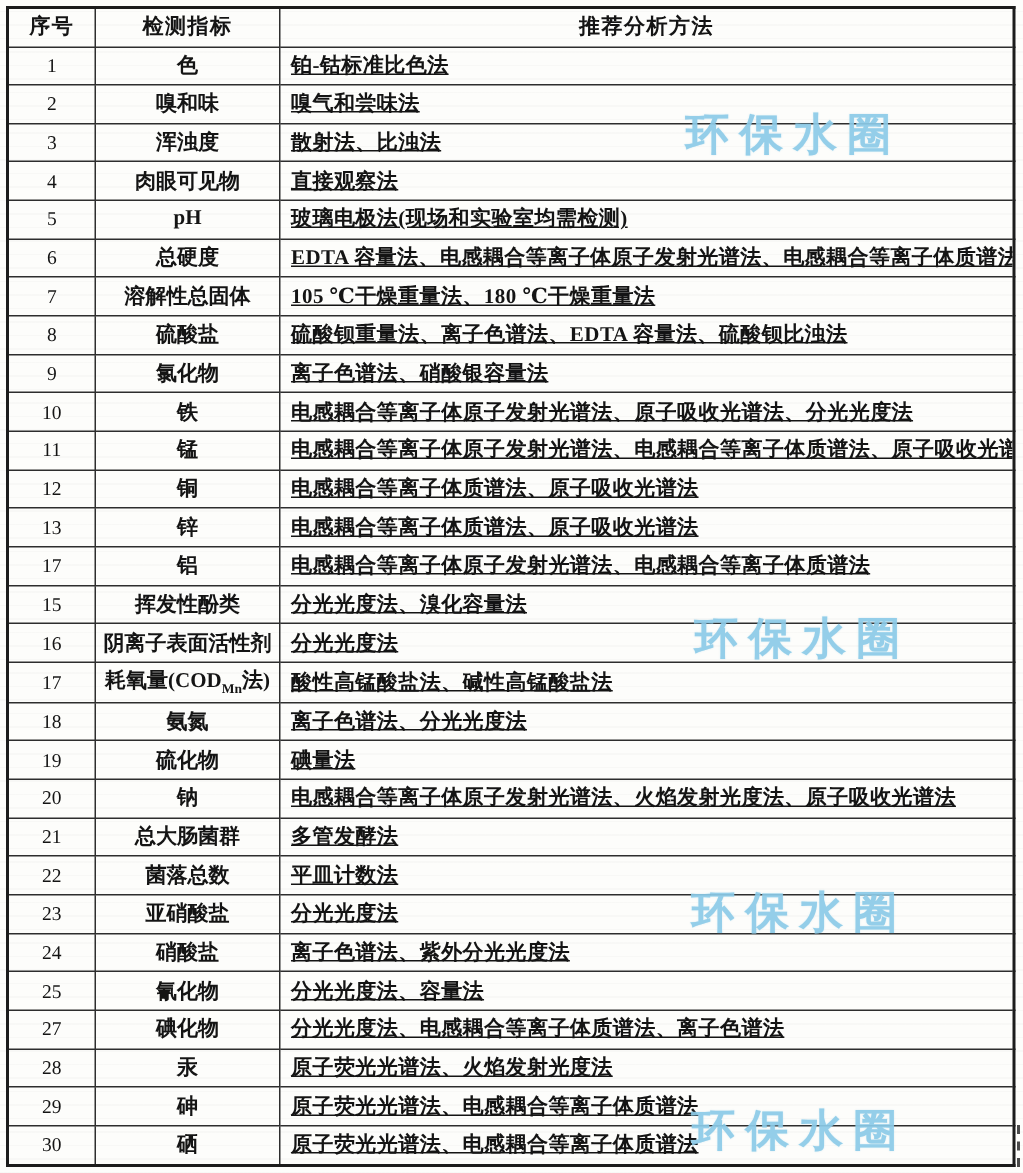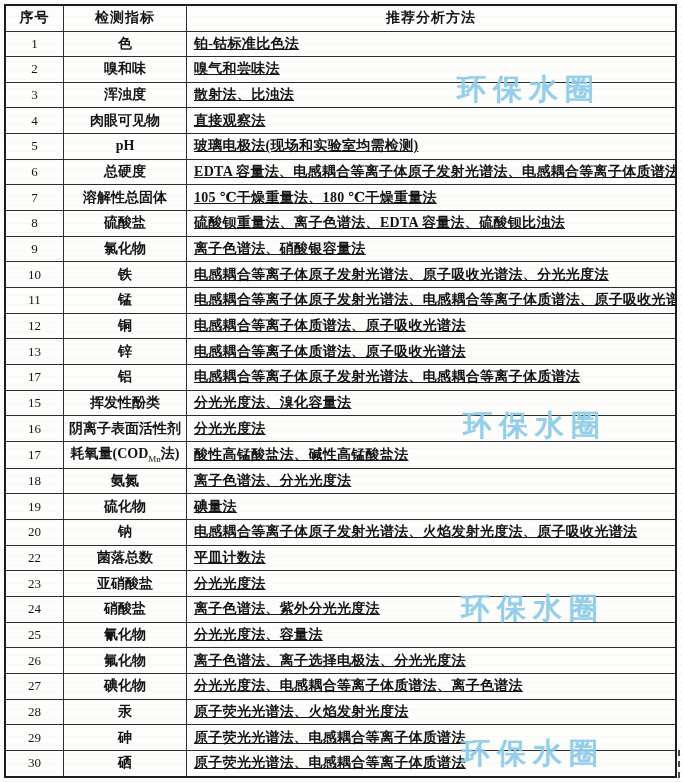--- a/index.html
+++ b/index.html
@@ -35,21 +35,21 @@
   .c-ind{width:122px;}
   td.td-no{
     text-align:center;font-size:13px;font-weight:400;
     font-family:"Liberation Serif","DejaVu Serif",serif;
   }
   td.td-ind{text-align:center;font-size:14px;font-weight:700;}
   td.td-met{
     text-align:left;font-size:14px;font-weight:700;
     padding-left:7px;letter-spacing:0.3px;text-decoration:underline;
   }
-  td.td-met sub, td.td-ind sub{font-size:9px;font-weight:400;}
+  td.td-met sub, td.td-ind sub{font-size:9px;font-weight:700;}
   .wm{
     position:absolute;
     font-family:Liberation Sans, sans-serif;
     font-weight:700;font-size:29px;letter-spacing:7px;
     color:#8ccbe8;opacity:0.92;
     white-space:nowrap;pointer-events:none;
     text-shadow:0 0 1px rgba(140,203,232,0.5);
   }
   .wm1{left:457px;top:70px;}
   .wm2{left:463px;top:406px;}
@@ -168,43 +168,43 @@
           <td class="td-no">19</td>
           <td class="td-ind">硫化物</td>
           <td class="td-met">碘量法</td>
         </tr>
         <tr>
           <td class="td-no">20</td>
           <td class="td-ind">钠</td>
           <td class="td-met">电感耦合等离子体原子发射光谱法、火焰发射光度法、原子吸收光谱法</td>
         </tr>
         <tr>
+          <td class="td-no">21</td>
+          <td class="td-ind">总大肠菌群</td>
+          <td class="td-met">多管发酵法</td>
+        </tr>
+        <tr>
           <td class="td-no">22</td>
           <td class="td-ind">菌落总数</td>
           <td class="td-met">平皿计数法</td>
         </tr>
         <tr>
           <td class="td-no">23</td>
           <td class="td-ind">亚硝酸盐</td>
           <td class="td-met">分光光度法</td>
         </tr>
         <tr>
           <td class="td-no">24</td>
           <td class="td-ind">硝酸盐</td>
           <td class="td-met">离子色谱法、紫外分光光度法</td>
         </tr>
         <tr>
           <td class="td-no">25</td>
           <td class="td-ind">氰化物</td>
           <td class="td-met">分光光度法、容量法</td>
-        </tr>
-        <tr>
-          <td class="td-no">26</td>
-          <td class="td-ind">氟化物</td>
-          <td class="td-met">离子色谱法、离子选择电极法、分光光度法</td>
         </tr>
         <tr>
           <td class="td-no">27</td>
           <td class="td-ind">碘化物</td>
           <td class="td-met">分光光度法、电感耦合等离子体质谱法、离子色谱法</td>
         </tr>
         <tr>
           <td class="td-no">28</td>
           <td class="td-ind">汞</td>
           <td class="td-met">原子荧光光谱法、火焰发射光度法</td>

